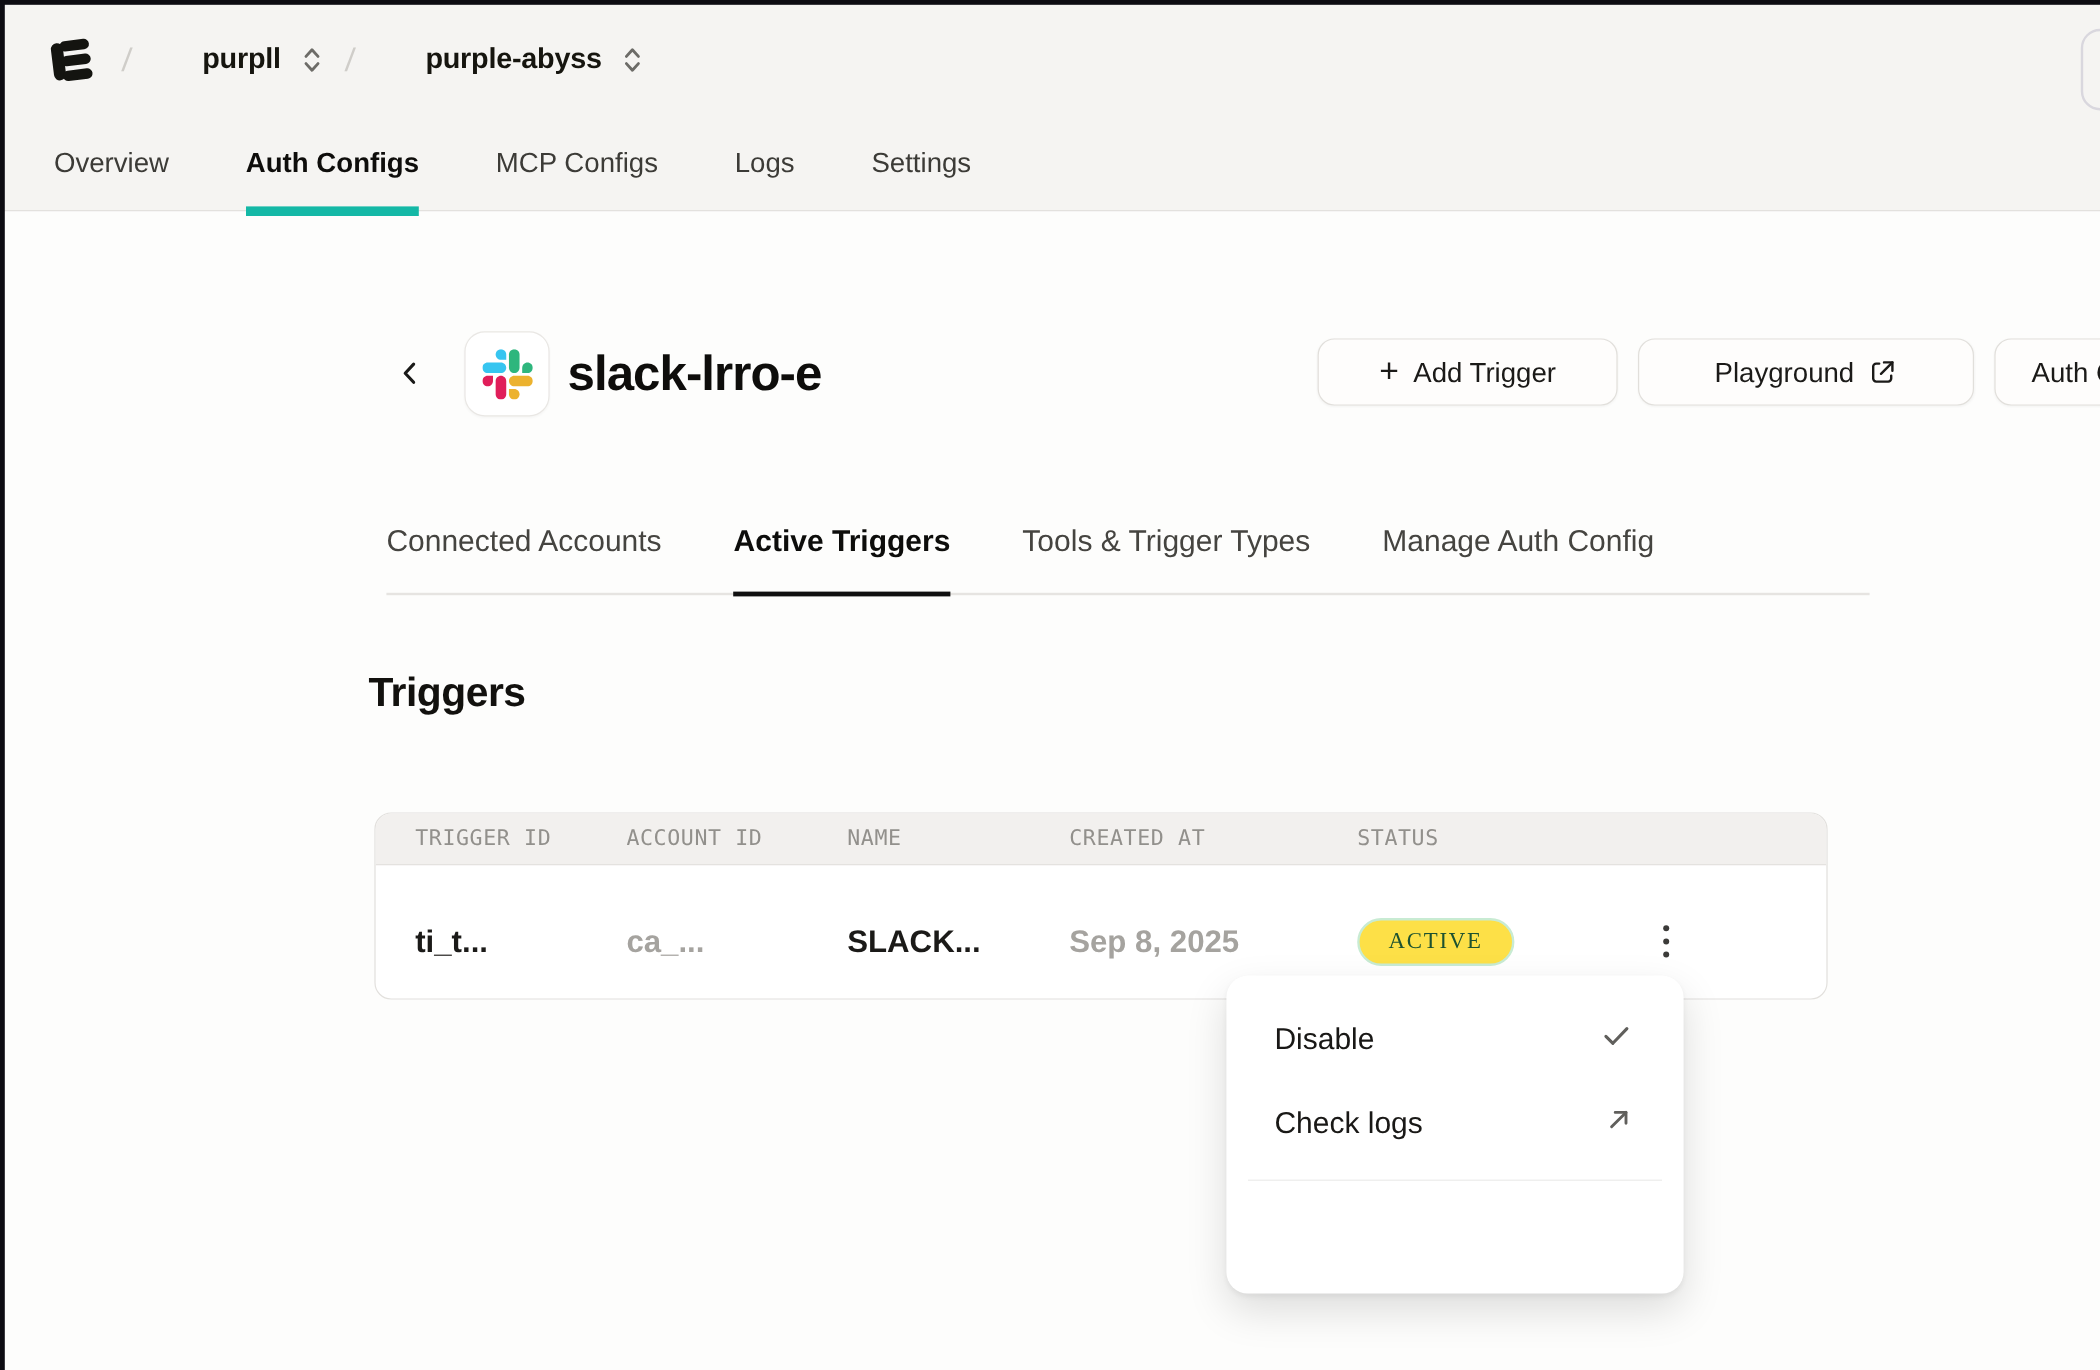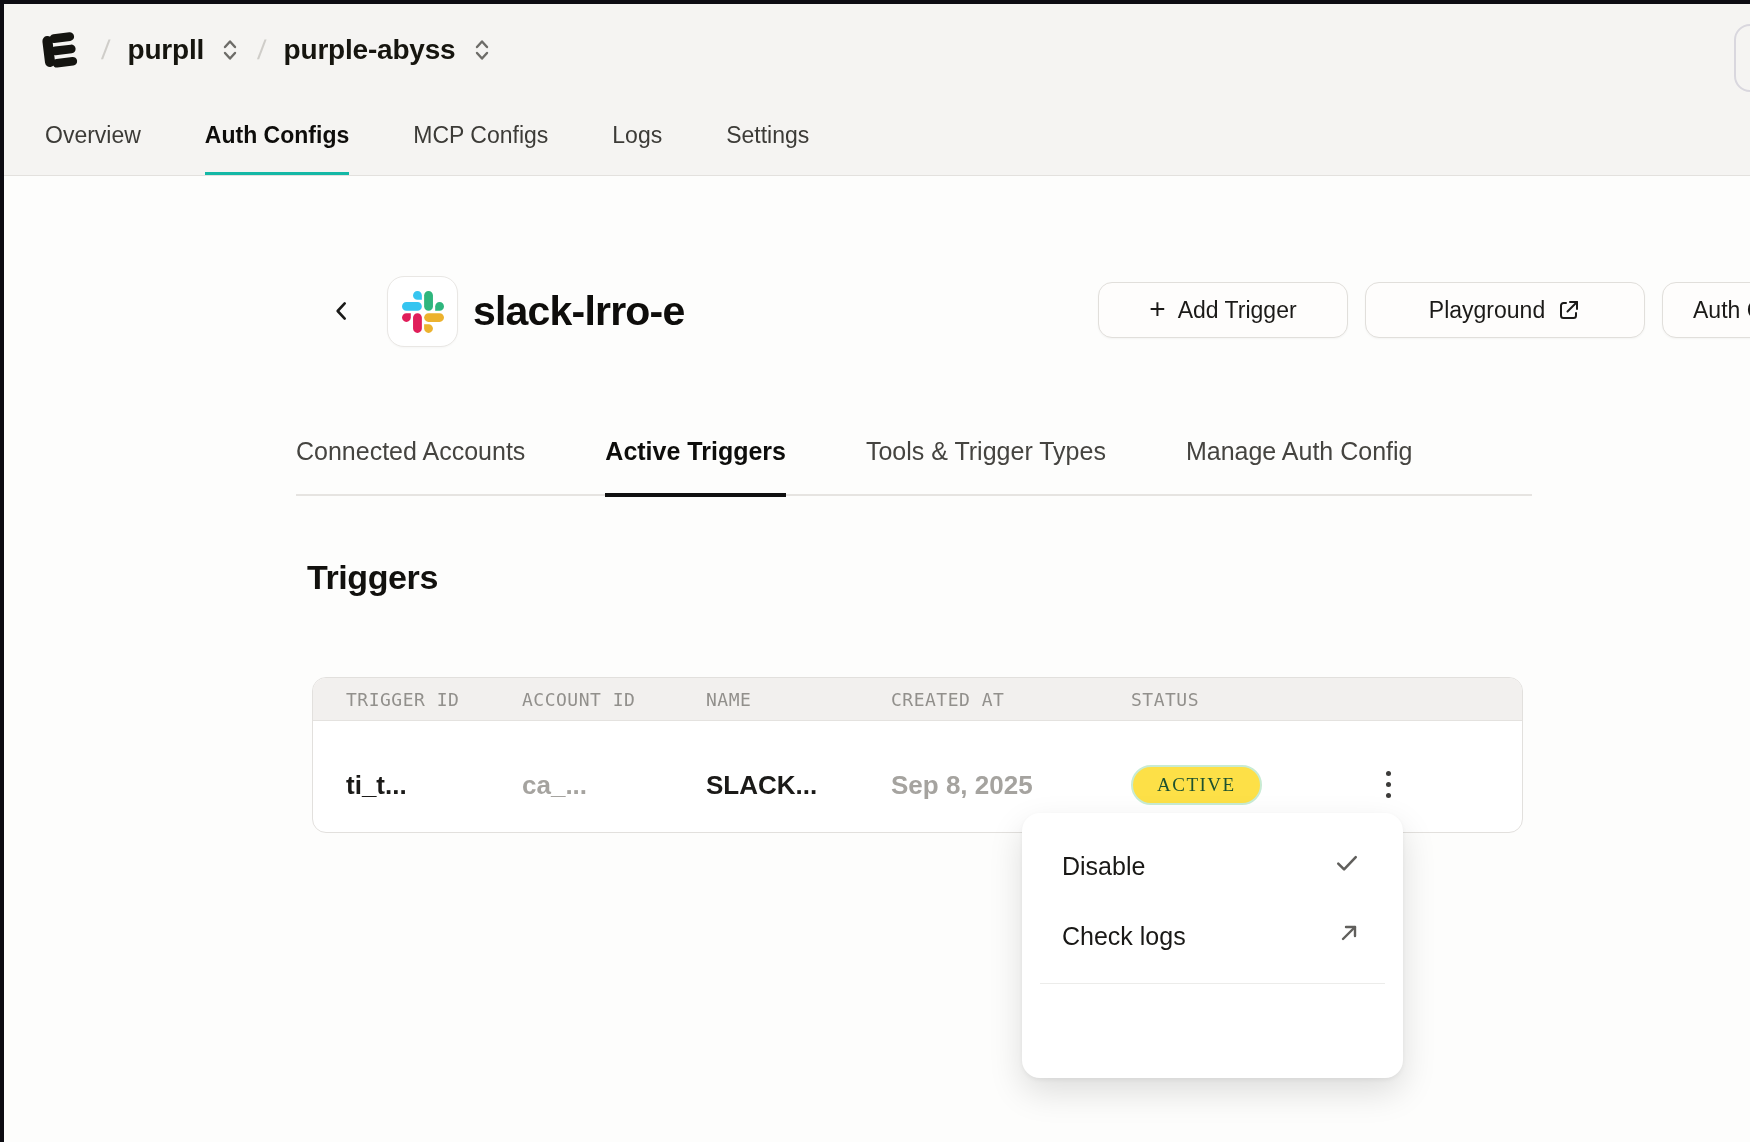--- a/index.html
+++ b/index.html
@@ -13,29 +13,29 @@
   .edge-left { position:absolute; top:0; left:0; bottom:0; width:4px; background:#0d0c12; z-index:50; }
 
   
   .topbar {
     position:absolute; top:0; left:0; right:0; height:176px;
     background:#f5f4f2; border-bottom:1px solid #e3e1de;
   }
   .breadcrumb { position:absolute; left:38px; top:24px; height:52px; display:flex; align-items:center; gap:18px; }
   .logo-box { width:46px; height:48px; display:flex; align-items:center; justify-content:center; cursor:pointer; }
   .crumb-sep { font-size:27px; color:#cfcdc9; font-weight:300; transform:skewX(-6deg); }
-  .crumb-name { font-size:28px; font-weight:700; color:#16150f; letter-spacing:-0.2px; cursor:pointer; }
+  .crumb-name { font-size:24px; font-weight:700; color:#16150f; letter-spacing:-0.2px; cursor:pointer;margin-left:41px; }
   .switcher { width:20px; height:26px; display:flex; align-items:center; justify-content:center; color:#6d6c68; cursor:pointer; margin-left:-2px; }
   .cutoff-btn {
     position:absolute; left:1734px; top:24px; width:90px; height:68px;
     border:2px solid #d9d7de; border-radius:16px; background:#f5f4f2;
   }
   .nav-tabs { position:absolute; left:45px; top:122px; display:flex; gap:64px; }
   .nav-tab { font-size:23px; color:#3c3b37; padding-bottom:23px; cursor:pointer; white-space:nowrap; }
-  .nav-tab.active { color:#0e0d0b; font-weight:700; border-bottom:3px solid #14b8a6; }
+  .nav-tab.active { color:#0e0d0b; font-weight:700; border-bottom:8px solid #14b8a6; }
 
   
   .back-btn { position:absolute; left:328px; top:296px; width:28px; height:30px; color:#1a1a18; cursor:pointer; display:flex; align-items:center; justify-content:center; }
   .toolkit-icon {
     position:absolute; left:387px; top:276px; width:71px; height:71px;
     background:#ffffff; border:1px solid #e9e7e4; border-radius:17px;
     display:flex; align-items:center; justify-content:center;
     box-shadow:0 1px 2px rgba(0,0,0,0.03);
   }
   .page-title { position:absolute; left:473px; top:288px; font-size:41px; font-weight:700; color:#0e0d0b; letter-spacing:-0.8px; }
@@ -46,21 +46,21 @@
     font-size:23px; font-weight:500; color:#1b1a18; cursor:pointer;
     box-shadow:0 1px 2px rgba(0,0,0,0.04); white-space:nowrap;
   }
   .btn-add { width:250px; }
   .btn-playground { width:280px; }
   .btn-auth { width:220px; justify-content:flex-start; padding-left:30px; }
   .plus-glyph { font-size:28px; font-weight:400; color:#1b1a18; line-height:1; margin-top:-3px; }
   .icon { display:inline-flex; align-items:center; justify-content:center; }
 
   
-  .sub-tabs { position:absolute; left:296px; top:437px; width:1236px; display:flex; gap:80px; border-bottom:2px solid #e6e4e1; }
+  .sub-tabs { position:absolute; left:322px; top:437px; width:1236px; display:flex; gap:60px; border-bottom:2px solid #e6e4e1; }
   .sub-tab { font-size:25px; color:#454440; padding-bottom:27px; cursor:pointer; white-space:nowrap; }
   .sub-tab.active { color:#0d0d0b; font-weight:700; border-bottom:4px solid #101010; margin-bottom:-3px; }
 
   
   .section-heading { position:absolute; left:307px; top:558px; font-size:34px; font-weight:700; color:#12110e; letter-spacing:-0.4px; }
 
   
   .trigger-table {
     position:absolute; left:312px; top:677px; width:1211px; height:156px;
     background:#ffffff; border:1px solid #e2e0dd; border-radius:14px; overflow:hidden;

